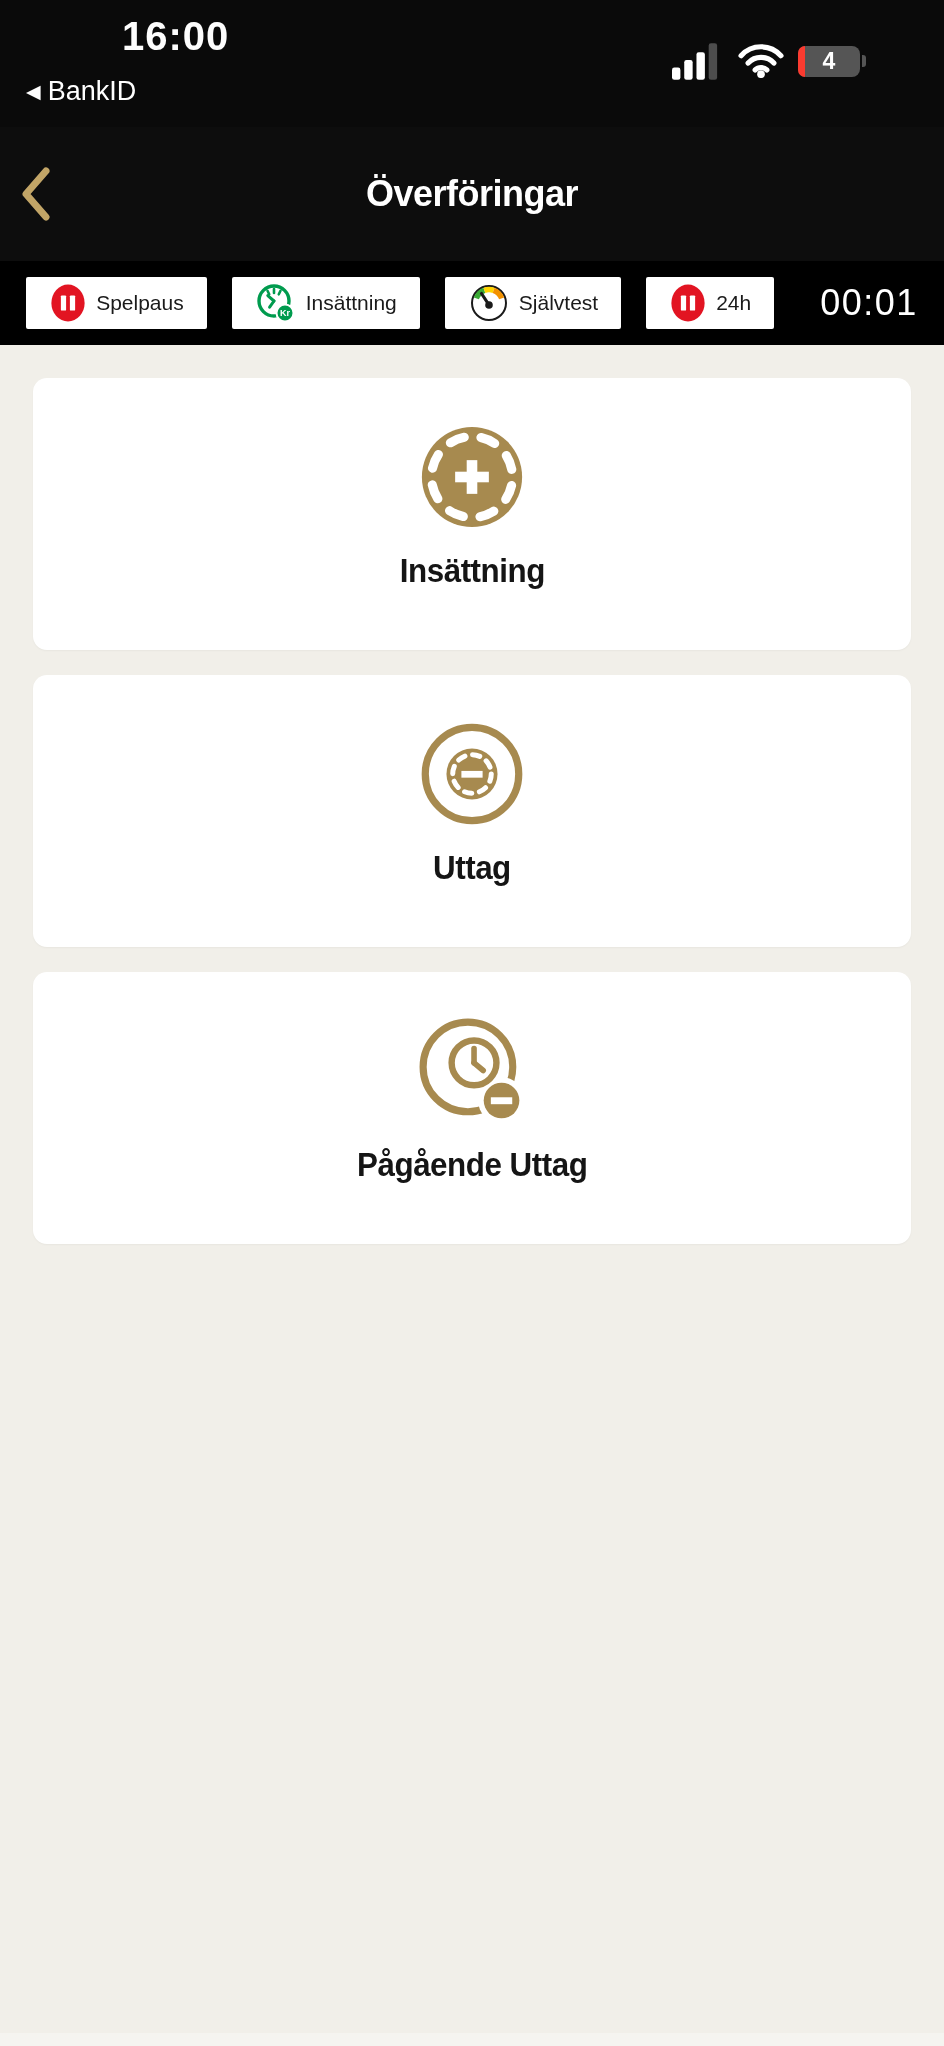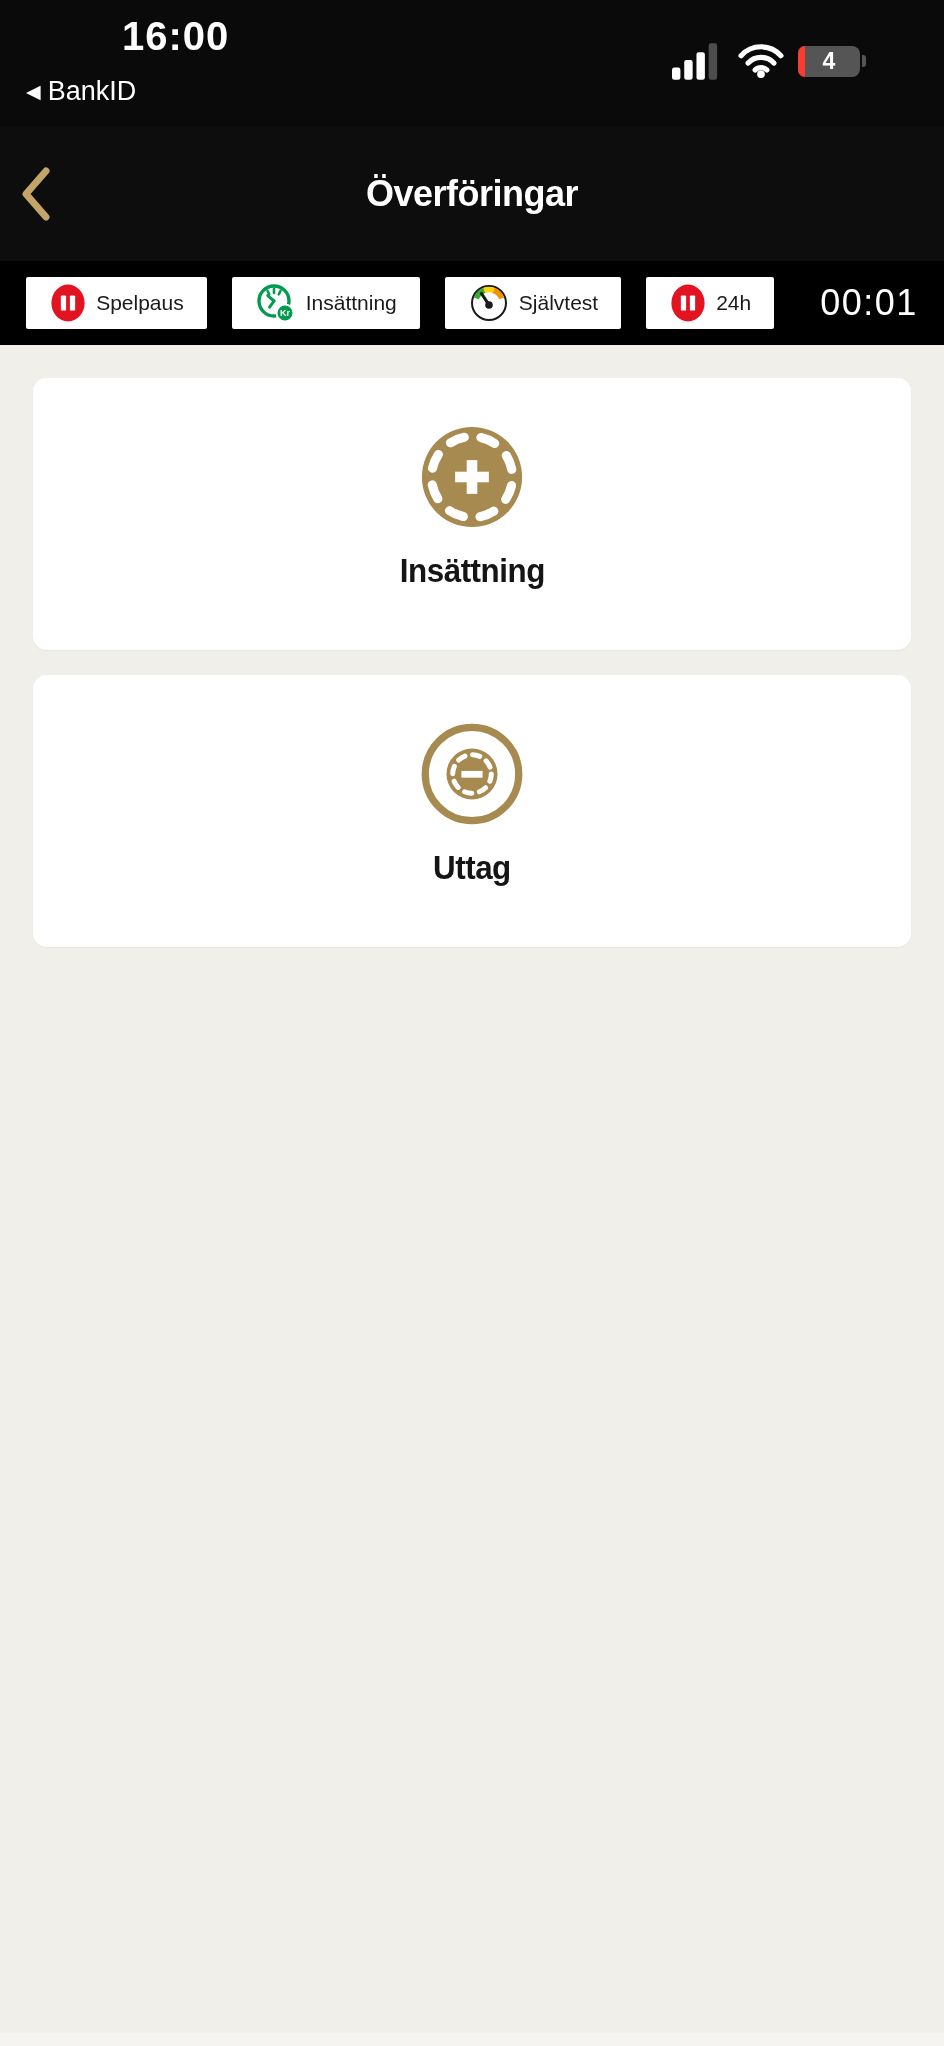--- a/index.html
+++ b/index.html
@@ -206,17 +206,31 @@
       <svg width="106" height="106" viewBox="0 0 110 110">
         <circle cx="55" cy="55" r="48.5" fill="none" stroke="#a78a4f" stroke-width="7.5"></circle>
         <circle cx="55" cy="55" r="26.5" fill="#a78a4f"></circle>
         <circle cx="55" cy="55" r="20" fill="none" stroke="#ffffff" stroke-width="5.2" stroke-dasharray="7.7 8" stroke-linecap="round"></circle>
         <rect x="44" y="51.8" width="22" height="7" fill="#ffffff"></rect>
       </svg>
     </div>
     <span class="card-label">Uttag</span>
   </div>
 
+  <div class="card">
+    <div class="card-icon">
+      <svg width="110" height="106" viewBox="0 0 108 104">
+        <circle cx="50" cy="48" r="44" fill="none" stroke="#a78a4f" stroke-width="7"></circle>
+        <circle cx="83" cy="81" r="23" fill="#ffffff"></circle>
+        <circle cx="83" cy="81" r="17.5" fill="#a78a4f"></circle>
+        <rect x="72.5" y="77.8" width="21" height="6.8" fill="#ffffff"></rect>
+        <circle cx="56" cy="44" r="22" fill="none" stroke="#a78a4f" stroke-width="6.3"></circle>
+        <line x1="56" y1="44" x2="56" y2="30" stroke="#a78a4f" stroke-width="5.5" stroke-linecap="round"></line>
+        <line x1="56" y1="44" x2="65" y2="51.5" stroke="#a78a4f" stroke-width="5.5" stroke-linecap="round"></line>
+      </svg>
+    </div>
+    <span class="card-label">Pågående Uttag</span>
+  </div>
 
 
 </div>
 
 <div class="bottom-strip"></div>
 
 </body></html>

